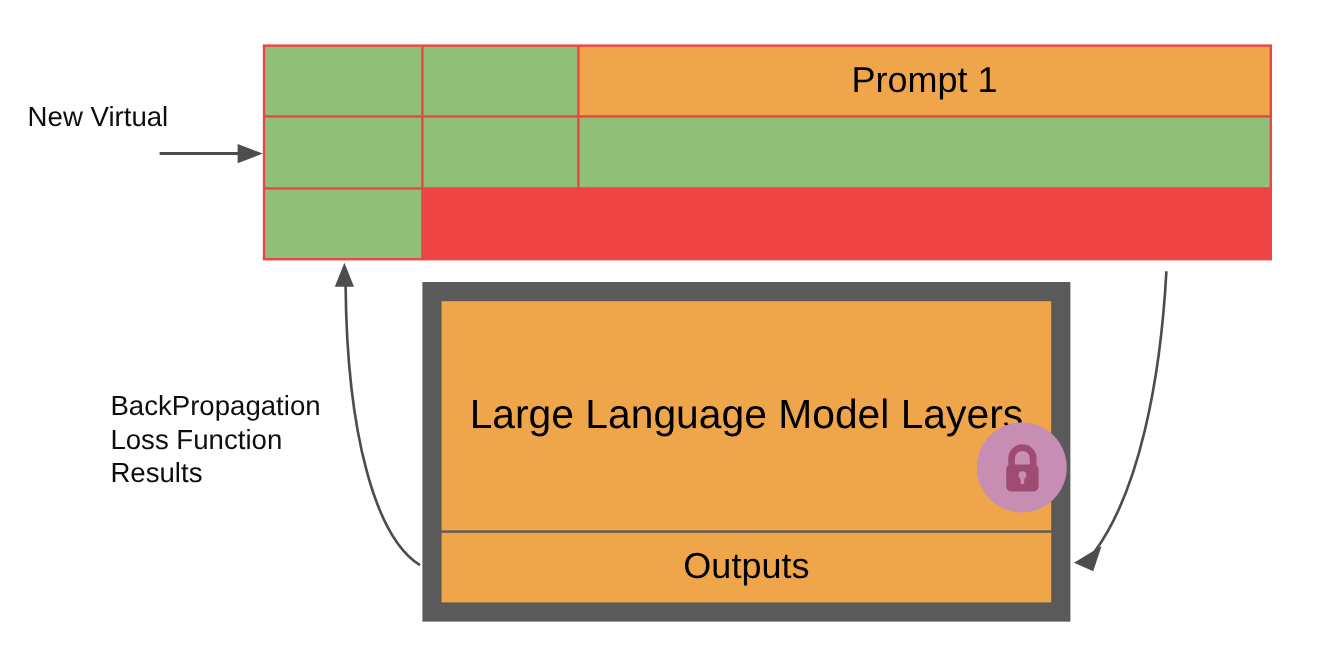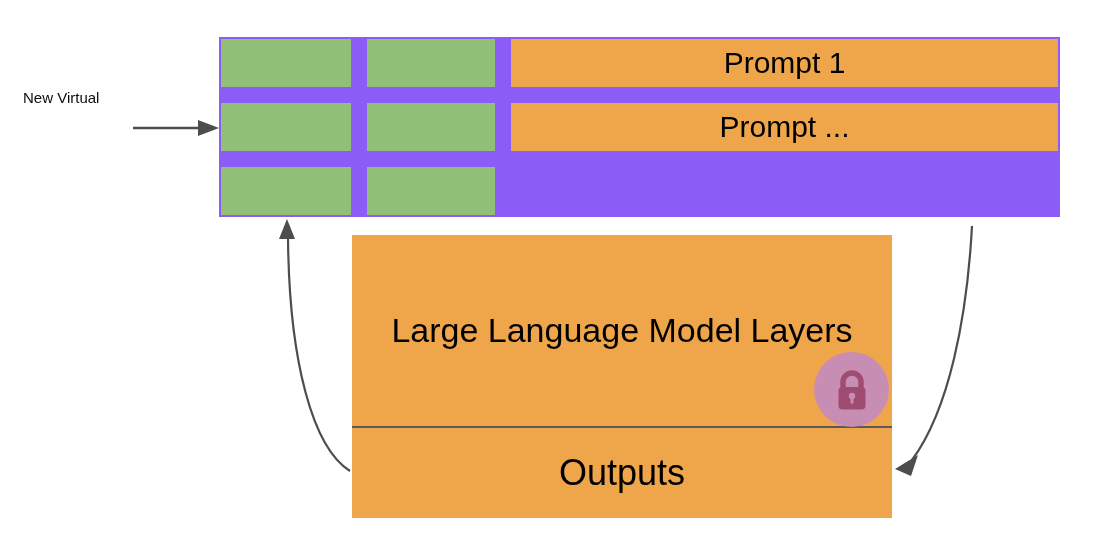--- a/index.html
+++ b/index.html
@@ -25,58 +25,58 @@
   }
   
   .token-table {
     position: absolute;
     left: 219px; top: 37px;
     width: 841px; height: 180px;
     box-sizing: border-box;
     display: grid;
     grid-template-columns: 130px 128px 1fr;
     grid-template-rows: 1fr 1fr 1fr;
-    gap: 16px;
+    gap: 2px;
     padding: 2px;
-    background: #8b5cf6; 
+    background: #ef4444; 
   }
   .cell { display: flex; align-items: center; justify-content: center; }
   .cell.green  { background: #90bf78; }
   .cell.prompt { background: #efa64b; font-size: 30px; }
   
   .model-stack {
     position: absolute;
     left: 352px; top: 235px;
     width: 540px; height: 283px;
     box-sizing: border-box;
     display: grid;
     grid-template-rows: 191px 1fr;
     gap: 2px;
-    padding: 0;
+    padding: 16px;
     background: #5a5a5a;
   }
   .model-box {
     background: #efa64b;
     display: flex; align-items: center; justify-content: center;
   }
   .llm-box     { font-size: 34px; }
-  .outputs-box { font-size: 36px; }
+  .outputs-box { font-size: 30px; }
   
   .lock-badge {
     position: absolute;
     left: 814px; top: 352px;
     width: 75px; height: 75px;
     border-radius: 50%;
     background: #c88db2;
     display: flex; align-items: center; justify-content: center;
   }
   
   .annotation {
     position: absolute;
-    font-size: 15px;
+    font-size: 23px;
     color: #0d0d0d;
     white-space: nowrap;
   }
   .annotation.nv { left: 23px; top: 84px;  line-height: 27px; }
   .annotation.bp { left: 92px; top: 324px; line-height: 28px; }
 </style>
 </head>
 <body>
 
 <div class="canvas">
@@ -99,21 +99,20 @@
     </g>
   </svg>
 
   <div class="token-table">
     <div class="cell green"></div>
     <div class="cell green"></div>
     <div class="cell prompt">Prompt 1</div>
 
     <div class="cell green"></div>
     <div class="cell green"></div>
-    <div class="cell prompt">Prompt ...</div>
 
     <div class="cell green"></div>
     <div class="cell green"></div>
   </div>
 
   <div class="model-stack">
     <div class="model-box llm-box">
       <span>Large Language Model Layers</span>
     </div>
     <div class="model-box outputs-box">
@@ -127,14 +126,19 @@
       <rect x="10.5" y="21" width="27" height="22.5" rx="4" fill="#a04c72"></rect>
       <circle cx="24" cy="30" r="3.2" fill="#c88db2"></circle>
       <rect x="22.5" y="31" width="3" height="6.8" rx="1.5" fill="#c88db2"></rect>
     </svg>
   </div>
 
   <div class="annotation nv">
     <div>New Virtual</div>
   </div>
 
+  <div class="annotation bp">
+    <div>BackPropagation</div>
+    <div>Loss Function</div>
+    <div>Results</div>
+  </div>
 
 </div>
 
 </body></html>

